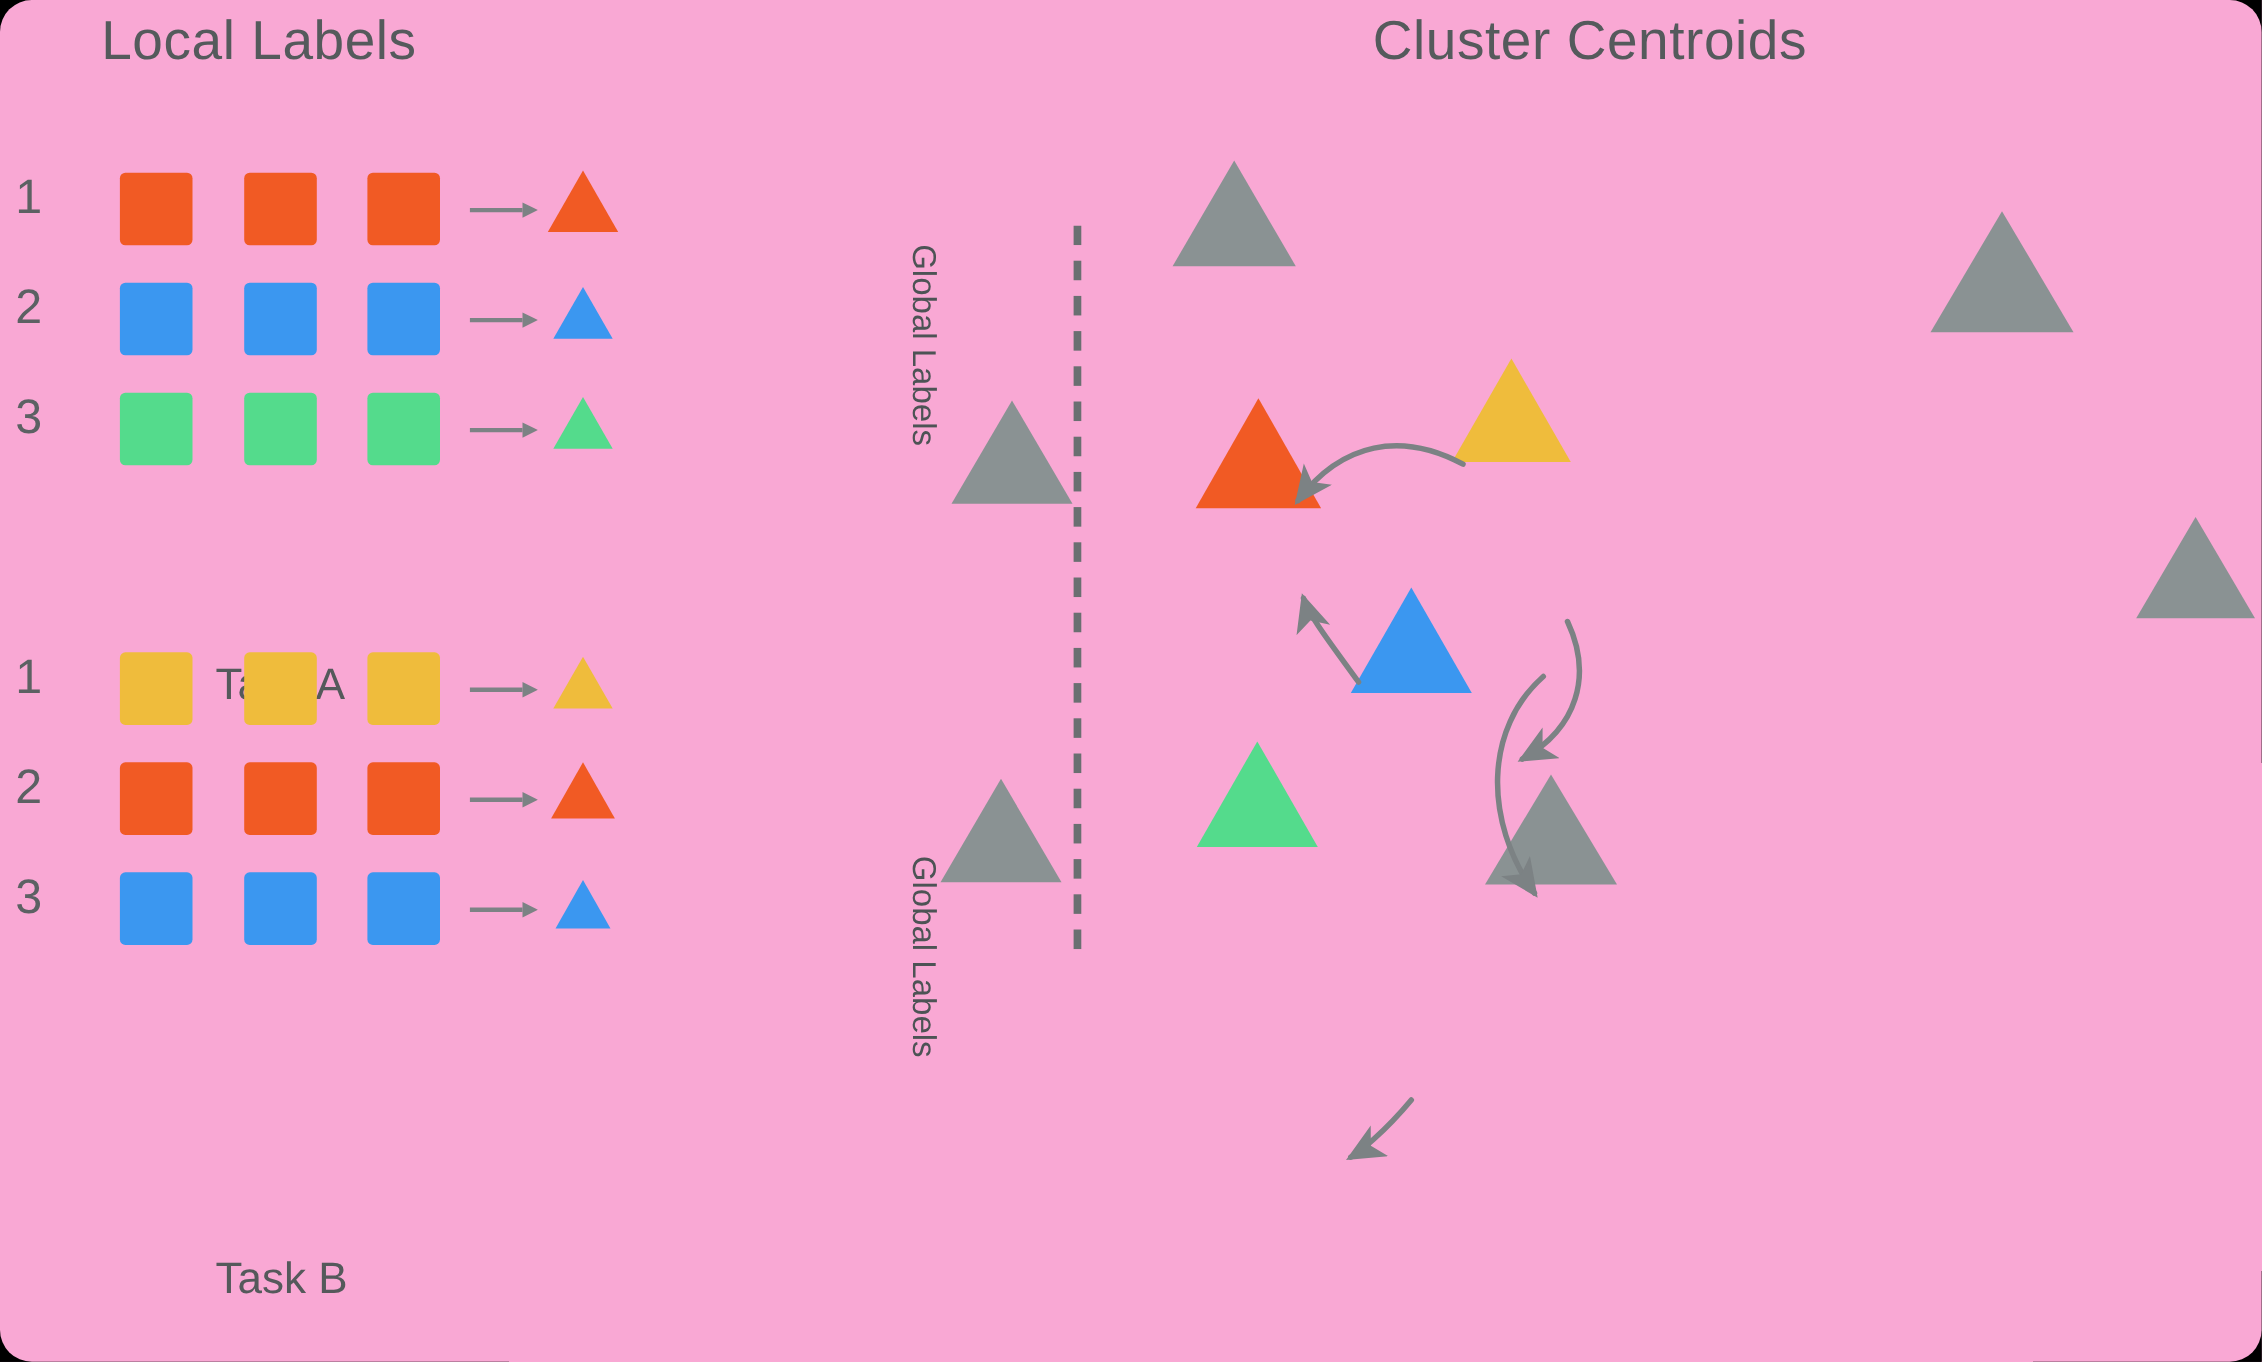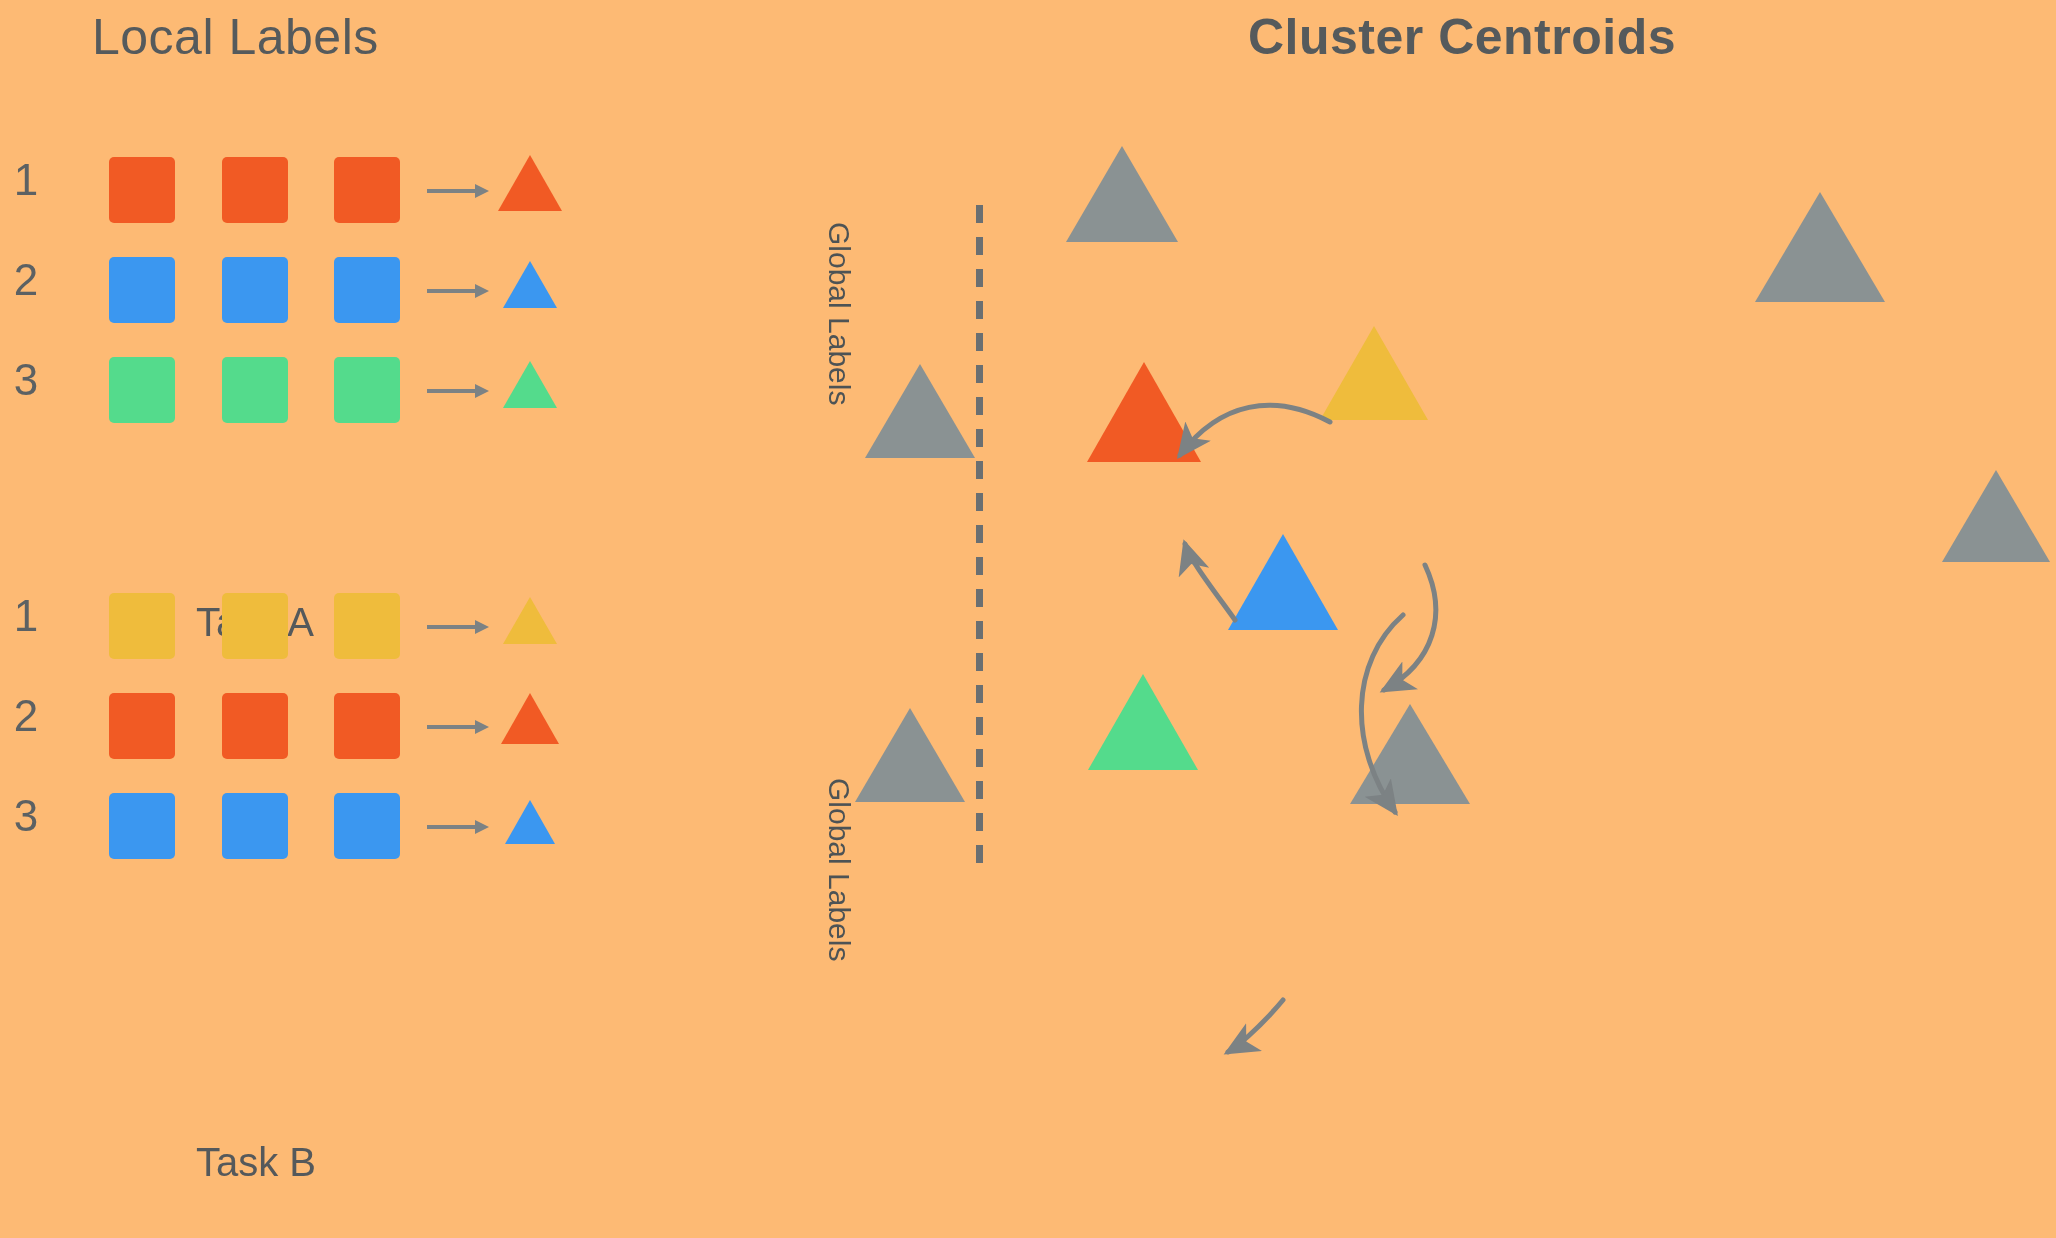--- a/index.html
+++ b/index.html
@@ -11,34 +11,35 @@
     width: 2056px;
     height: 1238px;
     position: relative;
     overflow: hidden;
     font-family: "Liberation Sans", sans-serif;
     color: #6f6f6f;
   }
   .stage {
     position: absolute;
     inset: 0;
-    background: #fdba74;
+    background: #f9a8d4;
+    border-radius: 29px;
   }
 
   
   .panel-title {
     position: absolute;
     font-size: 50px;
     font-weight: 400;
     color: #555a5c;
     letter-spacing: 0.5px;
     white-space: nowrap;
   }
   #title-local  { left: 92px;  top: 8px; }
-  #title-cluster{ left: 1248px; top: 8px; font-weight: bold; }
+  #title-cluster{ left: 1248px; top: 8px; }
 
   
   .row-index {
     position: absolute;
     font-size: 44px;
     color: #5c6163;
     width: 40px;
     text-align: center;
     line-height: 1;
   }

